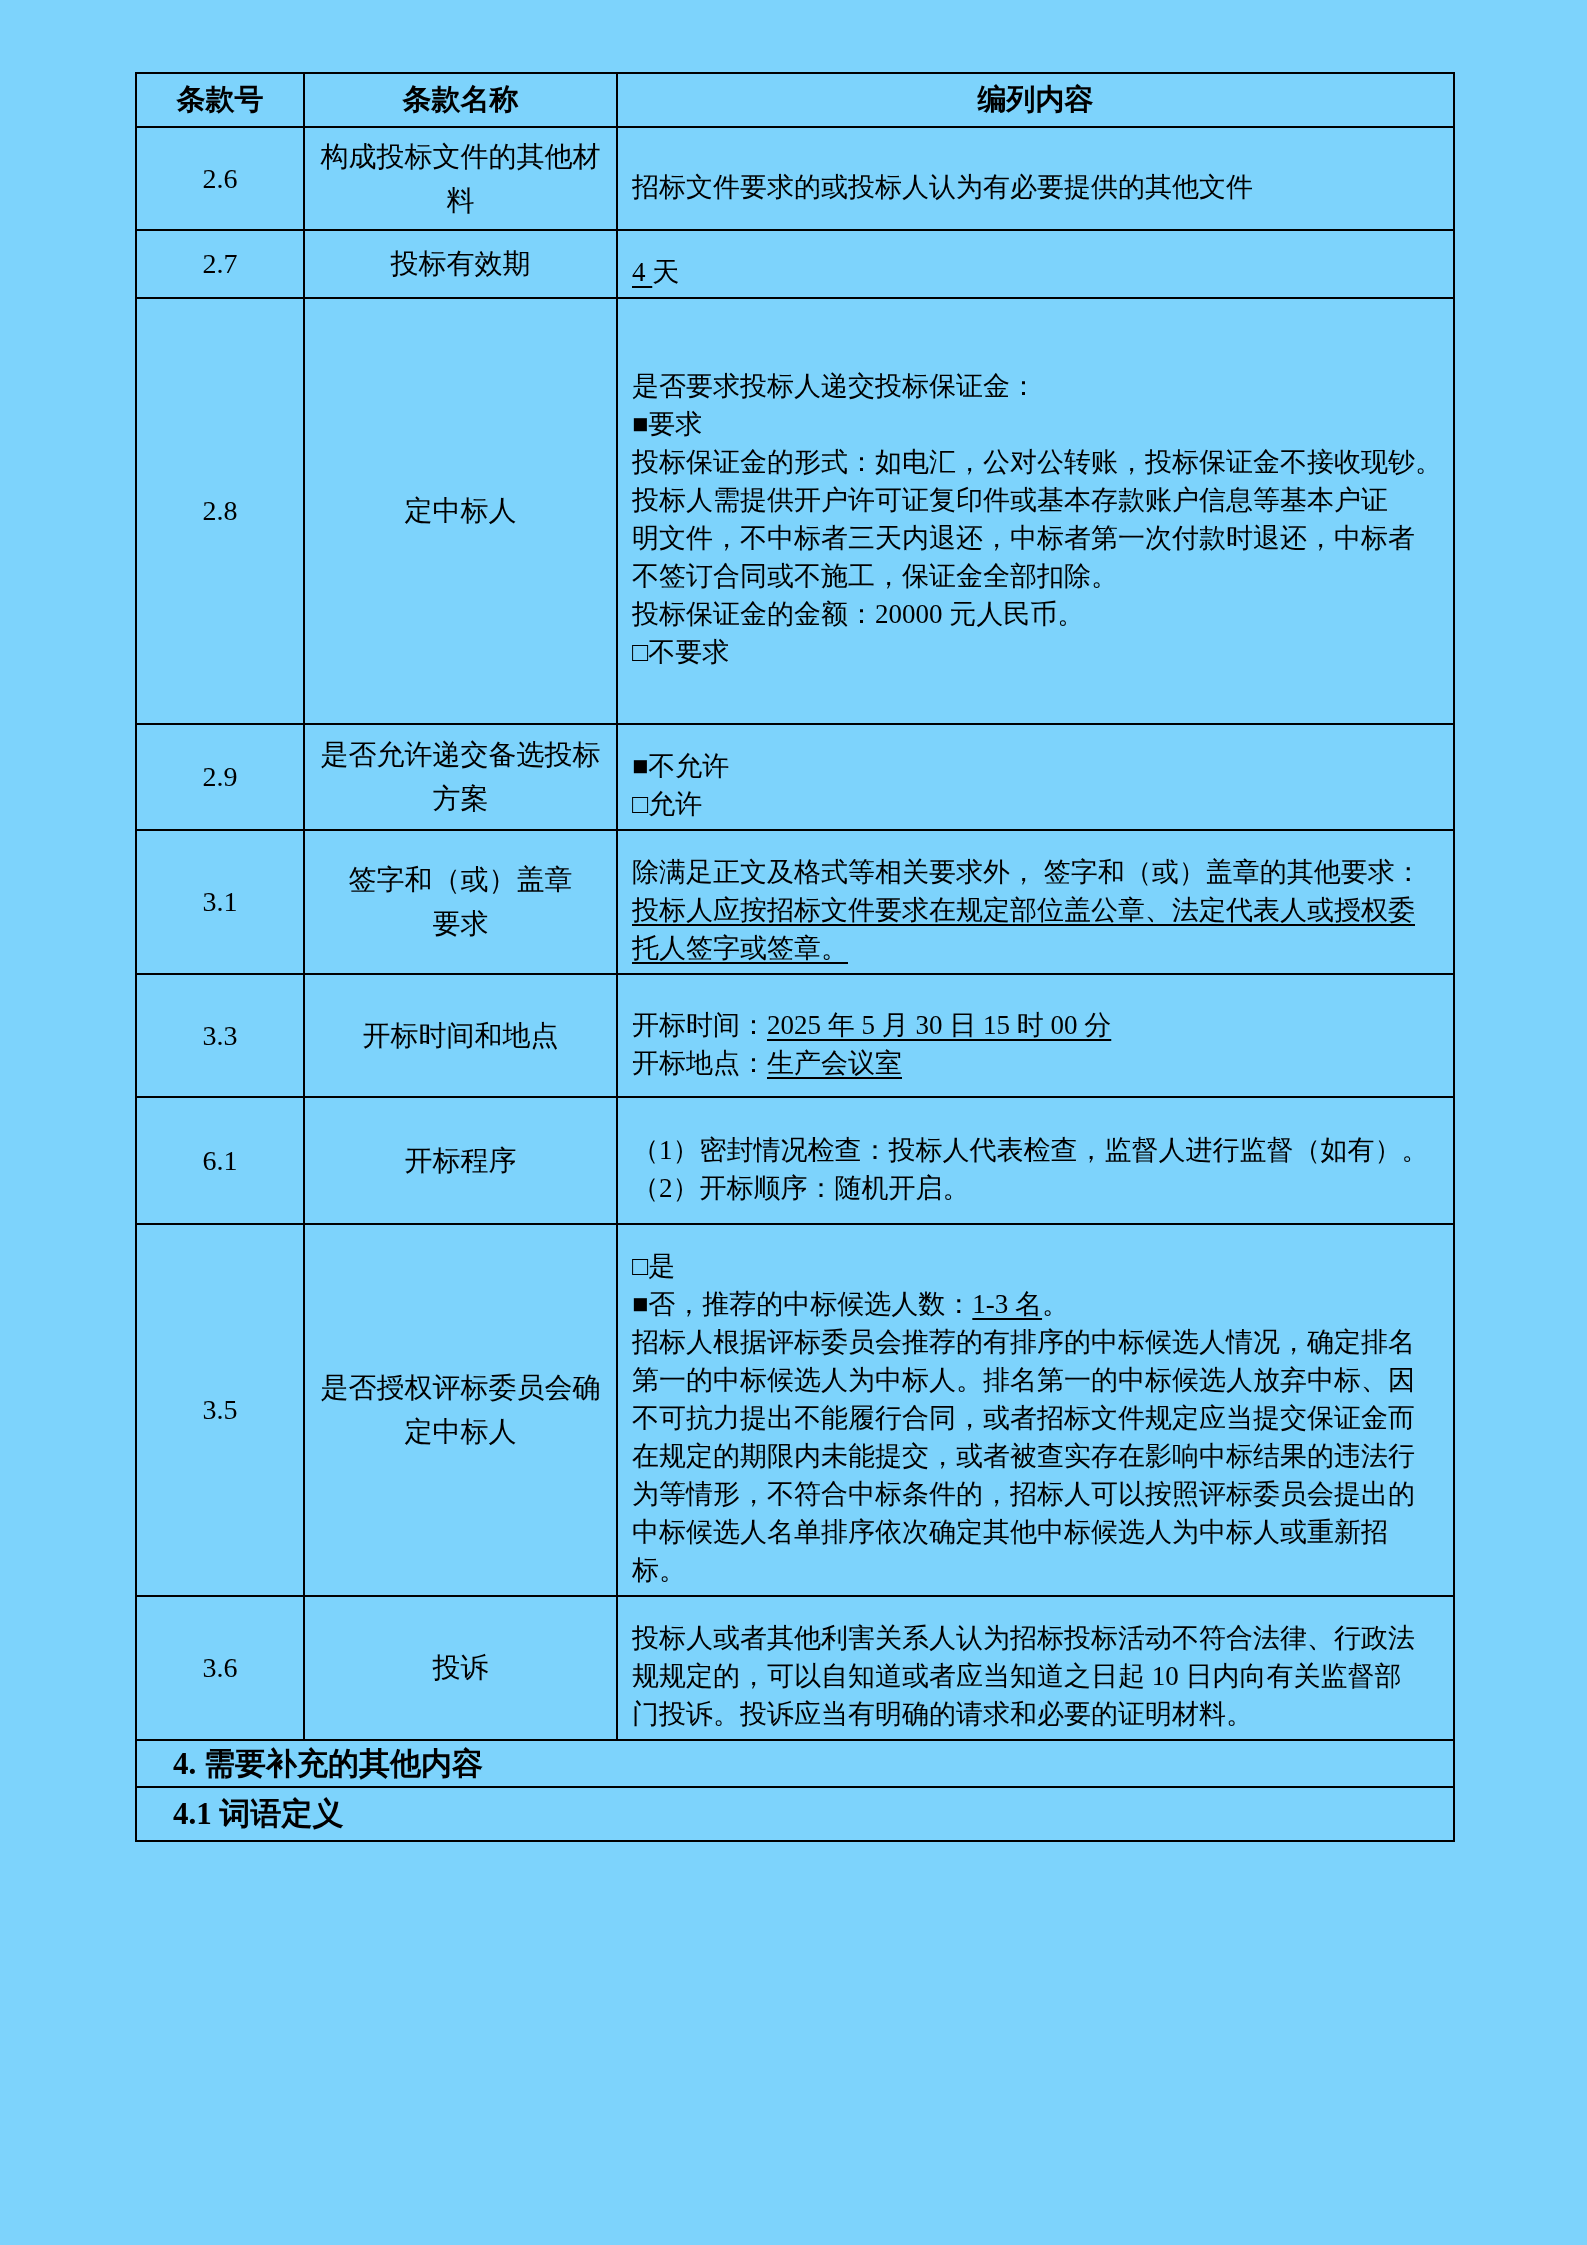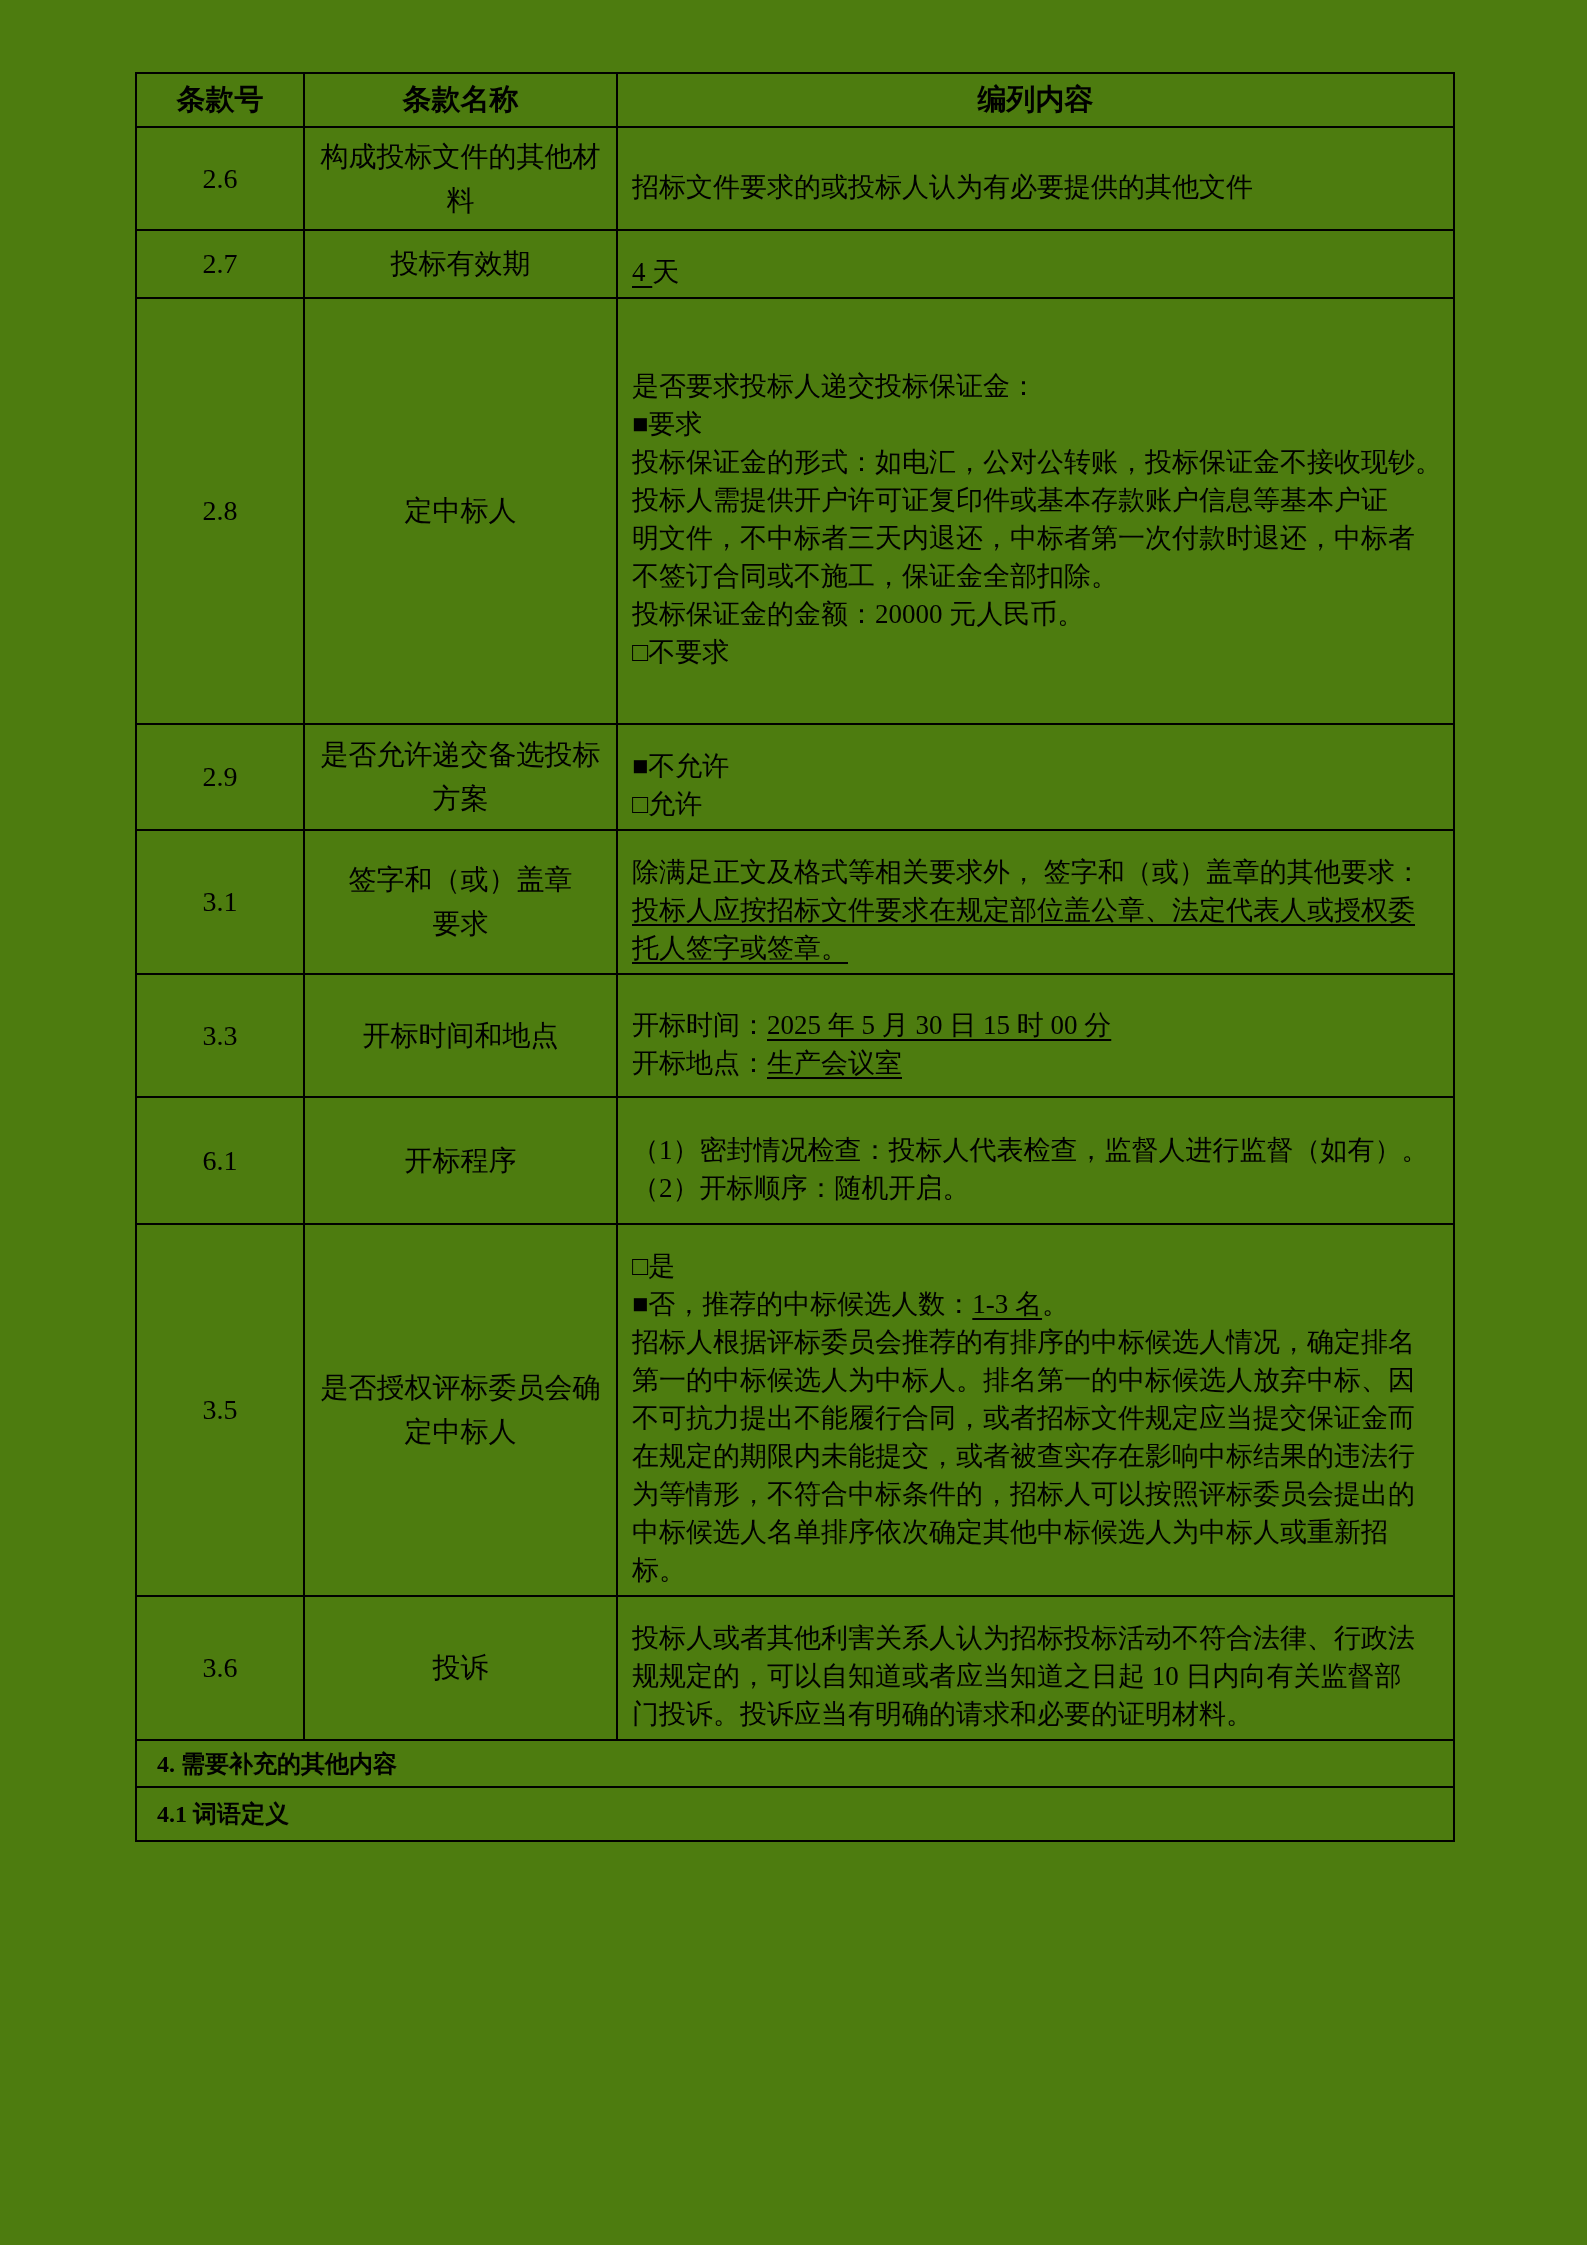--- a/index.html
+++ b/index.html
@@ -1,19 +1,19 @@
 <!DOCTYPE html>
 <html><head>
 <meta charset="utf-8">
 <style>
   html,body{margin:0;padding:0;background:#fff;}
   .page{
     position:relative;
     width:1587px;height:2245px;
-    background:#4d7c0f;color:#000;
+    background:#7dd3fc;color:#000;
     font-family:"Liberation Serif","DejaVu Serif",serif;
     overflow:hidden;
   }
   table.doc{
     position:absolute;left:135px;top:72px;
     width:1318px;
     border-collapse:collapse;table-layout:fixed;
   }
   .doc th,.doc td{
     border:2px solid #000;
@@ -35,22 +35,22 @@
     font-size:27px;line-height:38px;text-align:left;
     padding:22px 6px 6px 14px;
   }
   .line{white-space:pre;}
   .c-content u, .c-name u{
     text-decoration:underline;
     text-underline-offset:5px;
     text-decoration-thickness:2px;
   }
   tr.sec td{
-    font-size:24px;font-weight:bold;text-align:left;
-    padding-left:20px;
+    font-size:31px;font-weight:bold;text-align:left;
+    padding-left:36px;
   }
   
   tr.h54{height:54px}
   tr.h87{height:103px}
   tr.h49{height:49px}
   tr.h426{height:426px}
   tr.h85{height:85px}
   tr.h116{height:116px}
   tr.h94{height:94px}
   tr.h123{height:123px}

